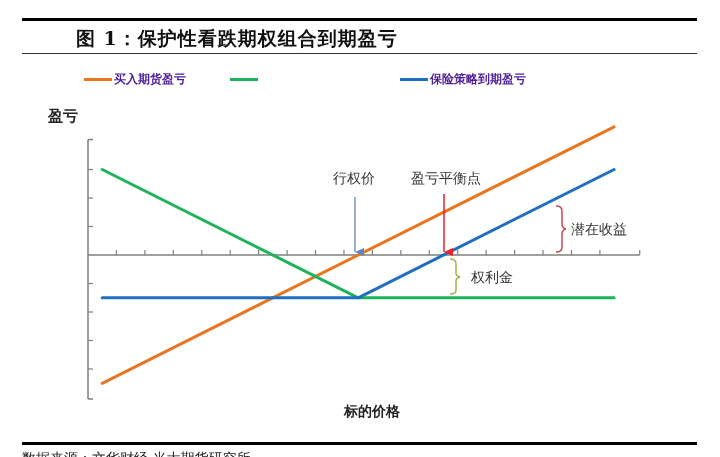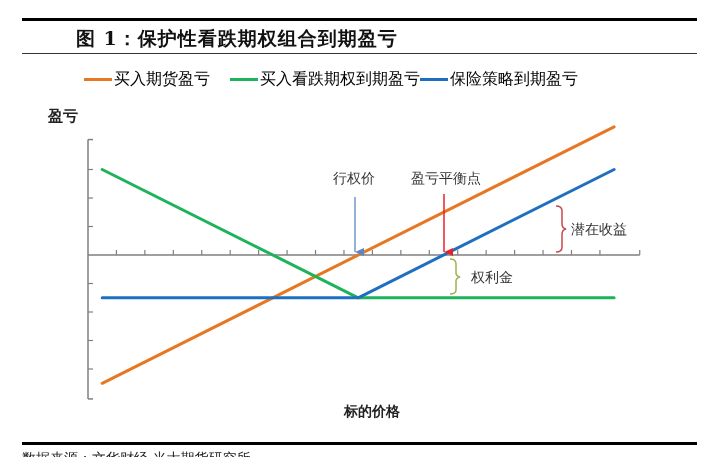--- a/index.html
+++ b/index.html
@@ -5,40 +5,39 @@
     html, body { margin: 0; padding: 0; background: #ffffff; }
     body { width: 720px; height: 457px; position: relative; overflow: hidden;
            font-family: "DejaVu Sans", "Liberation Sans", sans-serif; color: #1a1a1a; }
     .rule-thick { position: absolute; left: 22px; width: 675px; height: 3px; background: #000; }
     .rule-thin { position: absolute; left: 22px; width: 675px; height: 1px; background: #333; }
     #fig-title { position: absolute; left: 36px; top: 26px; font-family: "DejaVu Serif", "Liberation Serif", serif;
                  font-size: 19px; font-weight: bold; letter-spacing: 1px; color: #111; white-space: nowrap; margin-left: 40px; }
     #chart-svg { position: absolute; left: 0; top: 0; }
     .legend { position: absolute; top: 70px; height: 18px; display: flex; align-items: center; white-space: nowrap; }
     .legend .swatch { display: inline-block; width: 28px; height: 3px; margin-right: 2px; }
-    .legend .ltxt { font-size: 16px; font-weight: normal; color: #000000; }
+    .legend .ltxt { font-size: 12px; font-weight: bold; color: #4c1d95; }
     .svg-text { font-family: "DejaVu Sans", "Liberation Sans", sans-serif; }
     #source-note { position: absolute; left: 22px; top: 450px; font-size: 14px; color: #222; white-space: nowrap; }
   </style>
 </head>
 <body>
 
 <div class="rule-thick" style="top:18px;"></div>
 <div id="fig-title">图 1：保护性看跌期权组合到期盈亏</div>
 <div class="rule-thin" style="top:53px;"></div>
 
 <div class="legend" style="left:84px;">
   <span class="swatch" style="background:#e87722;"></span>
   <span class="ltxt">买入期货盈亏</span>
 </div>
 <div class="legend" style="left:230px;">
   <span class="swatch" style="background:#1db35a;"></span>
-  <span class="ltxt">买入看跌期权到期盈亏</span>
 </div>
-<div class="legend" style="left:420px;">
+<div class="legend" style="left:400px;">
   <span class="swatch" style="background:#1f6fc0;"></span>
   <span class="ltxt">保险策略到期盈亏</span>
 </div>
 
 <svg id="chart-svg" width="720" height="457" viewBox="0 0 720 457">
   <defs>
     <marker id="arrow-blue" markerWidth="8" markerHeight="10" refX="4" refY="9" orient="auto-start-reverse" markerUnits="userSpaceOnUse">
       <path d="M0,0 L4,9 L8,0 Z" fill="#5b86c5"></path>
     </marker>
     <marker id="arrow-red" markerWidth="8" markerHeight="10" refX="4" refY="9" orient="auto-start-reverse" markerUnits="userSpaceOnUse">

